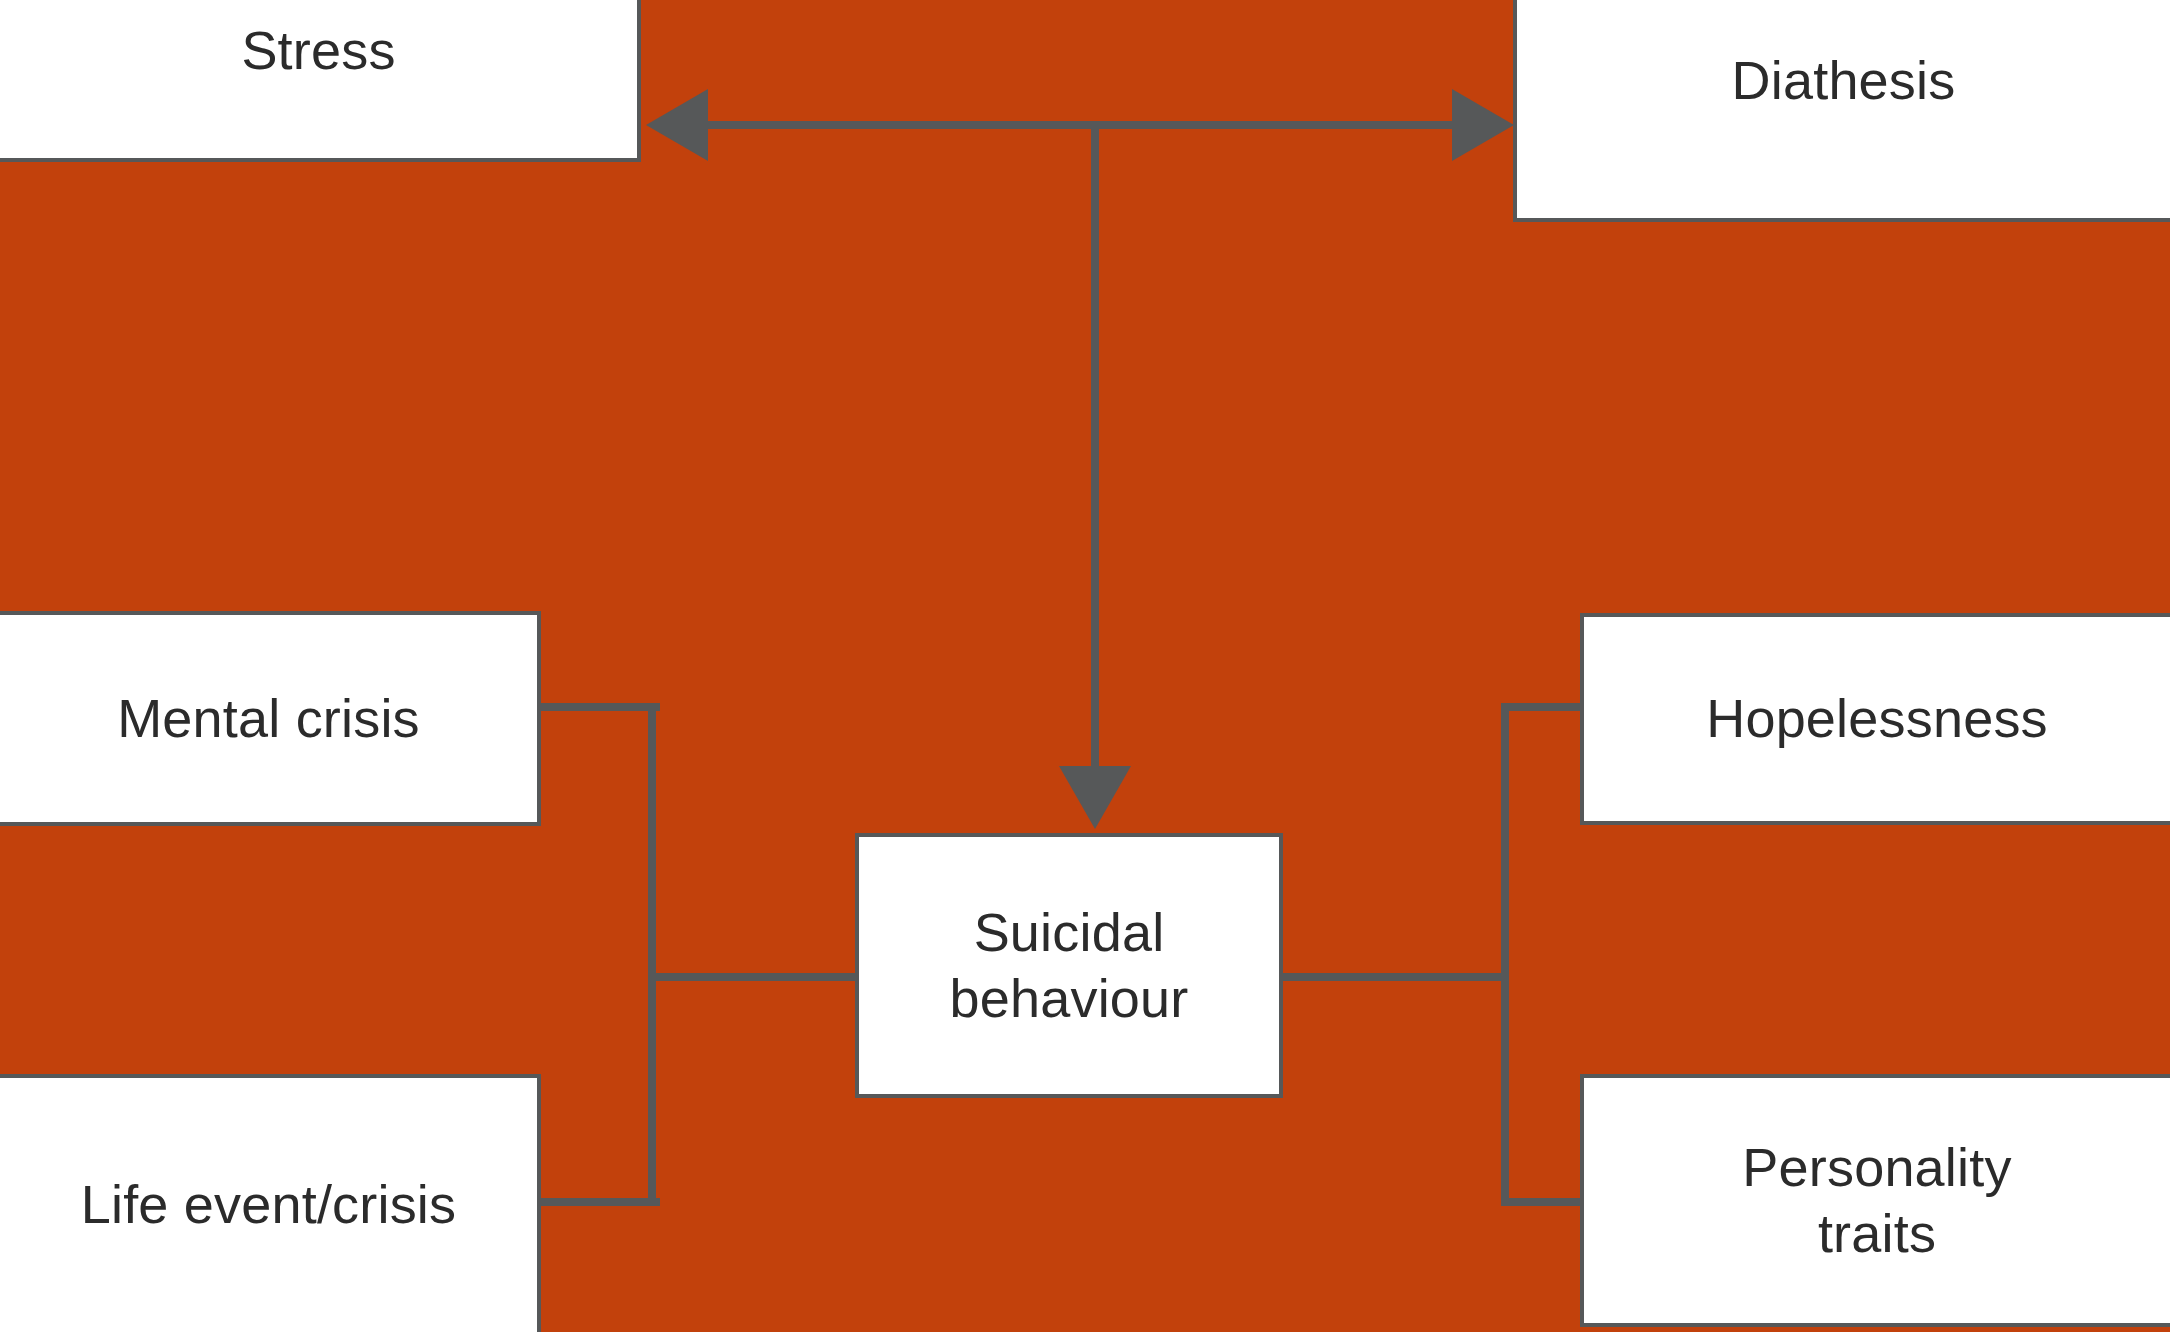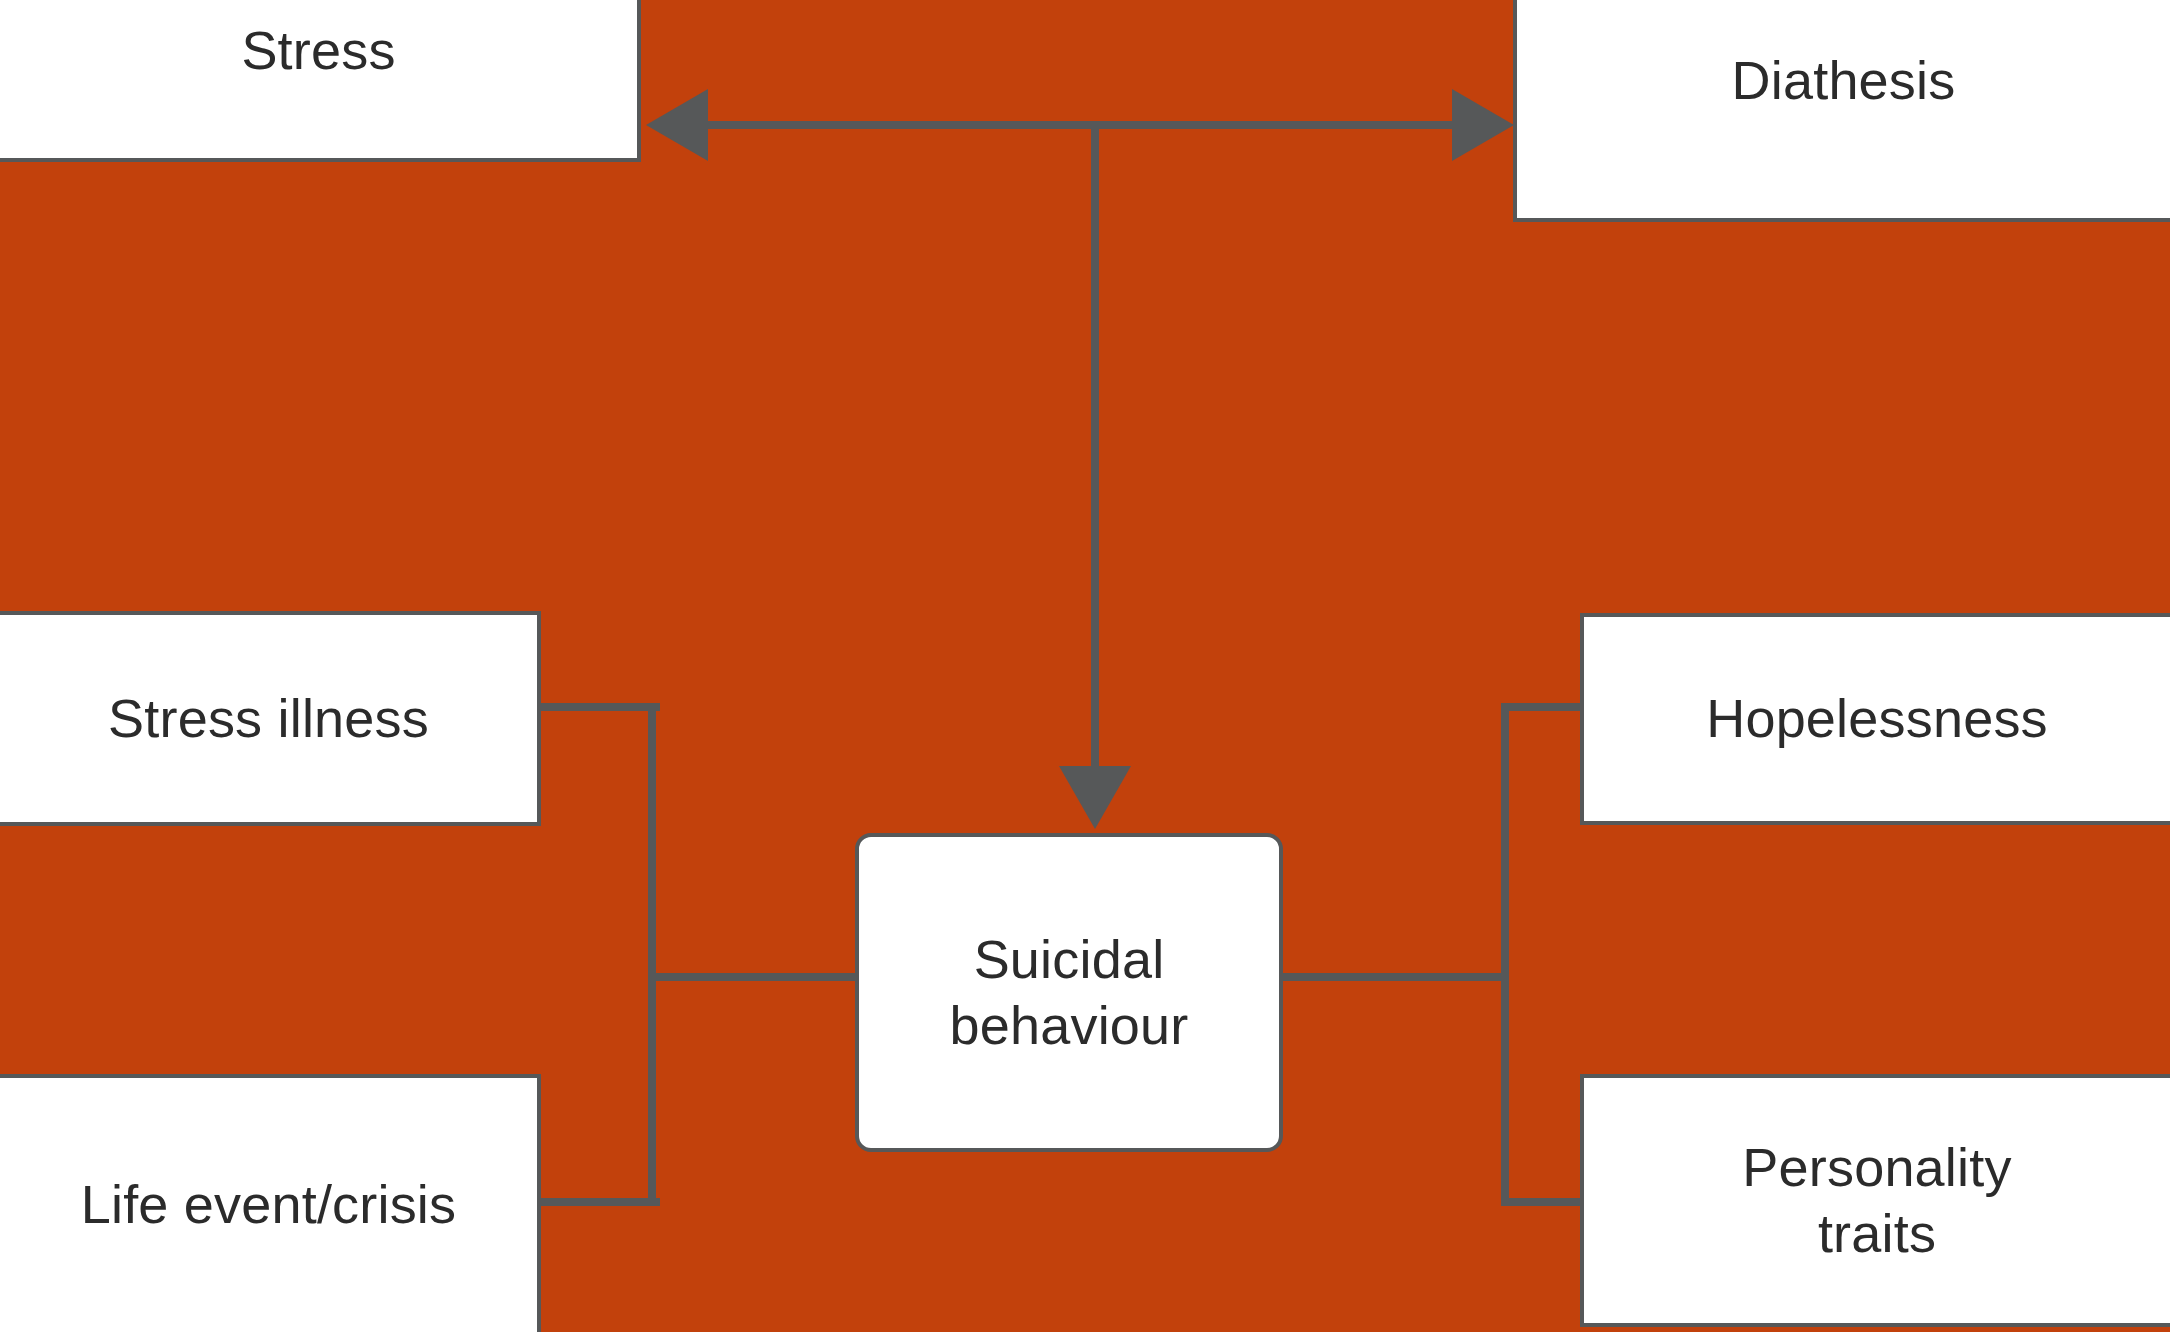--- a/index.html
+++ b/index.html
@@ -37,21 +37,21 @@
   .node .label {
     display: block;
     white-space: pre-line;
   }
 
   
   #node-stress            { left: -4px;   top: -60px;  width: 645px;  height: 222px; }
   #node-diathesis         { left: 1513px; top: -60px;  width: 661px;  height: 282px; }
   #node-mental-illness    { left: -4px;   top: 611px;  width: 545px;  height: 215px; }
   #node-life-event        { left: -4px;   top: 1074px; width: 545px;  height: 262px; }
-  #node-suicidal          { left: 855px;  top: 833px;  width: 428px;  height: 319px; border-radius: 16px; }
+  #node-suicidal          { left: 855px;  top: 833px;  width: 428px;  height: 265px; }
   #node-hopelessness      { left: 1580px; top: 613px;  width: 594px;  height: 212px; }
   #node-personality       { left: 1580px; top: 1074px; width: 594px;  height: 253px; }
 
   
   .line {
     position: absolute;
     background: #565859;
     z-index: 2;
   }
   .h { height: 8px; }
@@ -86,21 +86,21 @@
 
   <div class="node" id="node-stress">
     <span class="label">Stress</span>
   </div>
 
   <div class="node" id="node-diathesis">
     <span class="label">Diathesis</span>
   </div>
 
   <div class="node" id="node-mental-illness">
-    <span class="label">Stress illness</span>
+    <span class="label">Mental crisis</span>
   </div>
 
   <div class="node" id="node-life-event">
     <span class="label">Life event/crisis</span>
   </div>
 
   <div class="node" id="node-suicidal">
     <span class="label">Suicidal
 behaviour</span>
   </div>

